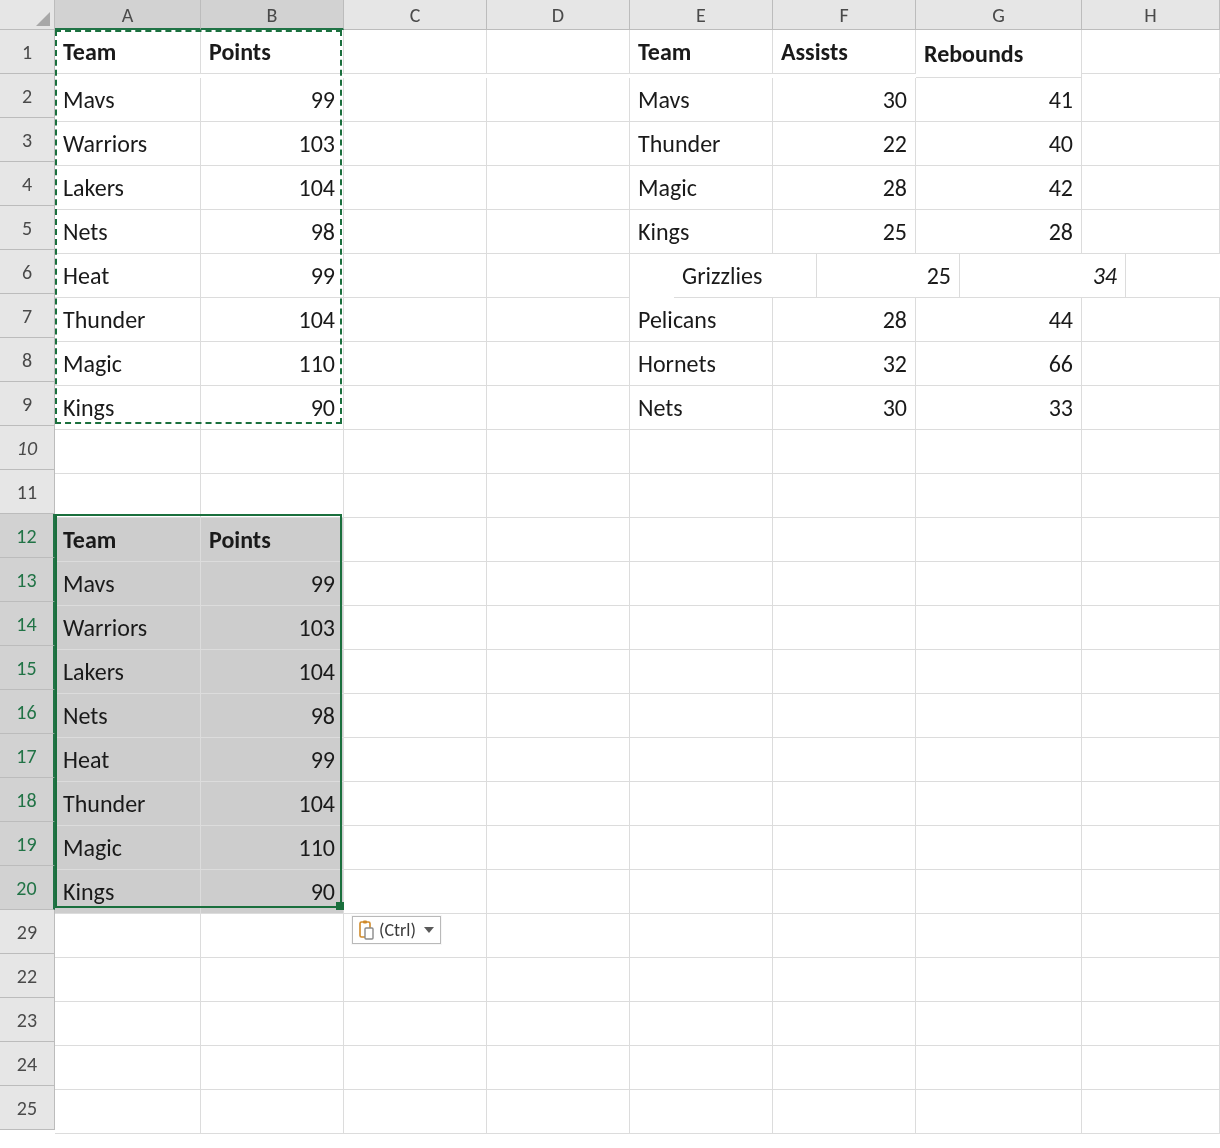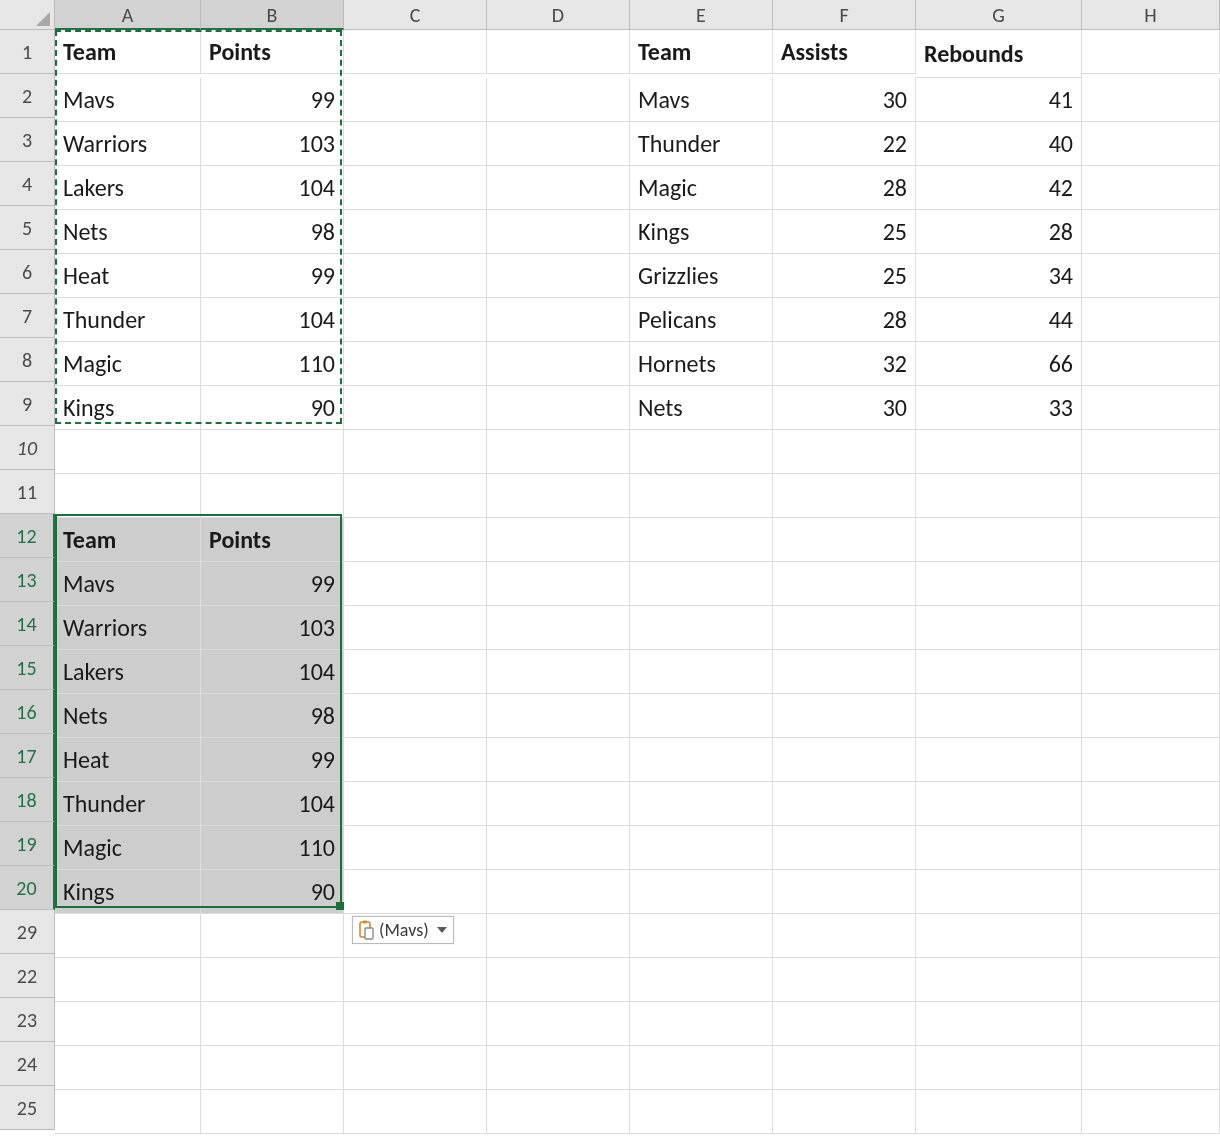--- a/index.html
+++ b/index.html
@@ -223,23 +223,23 @@
         <div class="cell colE" style="width: 143px; height: 44px;">Kings</div>
         <div class="cell colF right" style="width: 143px; height: 44px;">25</div>
         <div class="cell colG right" style="width: 166px; height: 44px;">28</div>
         <div class="cell colH" style="width: 138px; height: 44px;"></div>
       </div>
       <div class="row">
         <div class="cell colA" style="width: 146px; height: 44px;">Heat</div>
         <div class="cell colB right" style="width: 143px; height: 44px;">99</div>
         <div class="cell colC" style="width: 143px; height: 44px;"></div>
         <div class="cell colD" style="width: 143px; height: 44px;"></div>
-        <div class="cell colE" style="width: 143px; height: 44px;">Grizzlies</div>
+        <div class="cell colE" style="width: 143px; height: 44px; margin-left: 44px;">Grizzlies</div>
         <div class="cell colF right" style="width: 143px; height: 44px;">25</div>
-        <div class="cell colG right" style="width: 166px; height: 44px;">34</div>
+        <div class="cell colG right" style="width: 166px; height: 44px; font-style: italic;">34</div>
         <div class="cell colH" style="width: 138px; height: 44px;"></div>
       </div>
       <div class="row">
         <div class="cell colA" style="width: 146px; height: 44px;">Thunder</div>
         <div class="cell colB right" style="width: 143px; height: 44px;">104</div>
         <div class="cell colC" style="width: 143px; height: 44px;"></div>
         <div class="cell colD" style="width: 143px; height: 44px;"></div>
         <div class="cell colE" style="width: 143px; height: 44px;">Pelicans</div>
         <div class="cell colF right" style="width: 143px; height: 44px;">28</div>
         <div class="cell colG right" style="width: 166px; height: 44px;">44</div>
@@ -427,16 +427,16 @@
       </div>
     </div>
   <div class="marquee" id="marquee" style="left: 55px; top: 30px; width: 287px; height: 394px;"></div>
   <div class="selbox" id="selbox" style="left: 55px; top: 514px; width: 287px; height: 394px;"></div>
   <div class="paste-opts" id="pasteopts" style="left: 352px; top: 916px;">
     <svg width="18" height="20" viewBox="0 0 18 20">
       <rect x="3" y="2" width="10" height="15" rx="1.5" fill="none" stroke="#d08a2a" stroke-width="1.6"></rect>
       <rect x="6" y="0.5" width="4" height="3" rx="1" fill="#d08a2a"></rect>
       <rect x="8" y="8" width="8" height="11" rx="1" fill="#ffffff" stroke="#8a8a8a" stroke-width="1.4"></rect>
     </svg>
-    <span>(Mavs)</span>
+    <span>(Ctrl)</span>
     <span class="drop"></span>
   </div>
 </div>
 
 </body></html>

